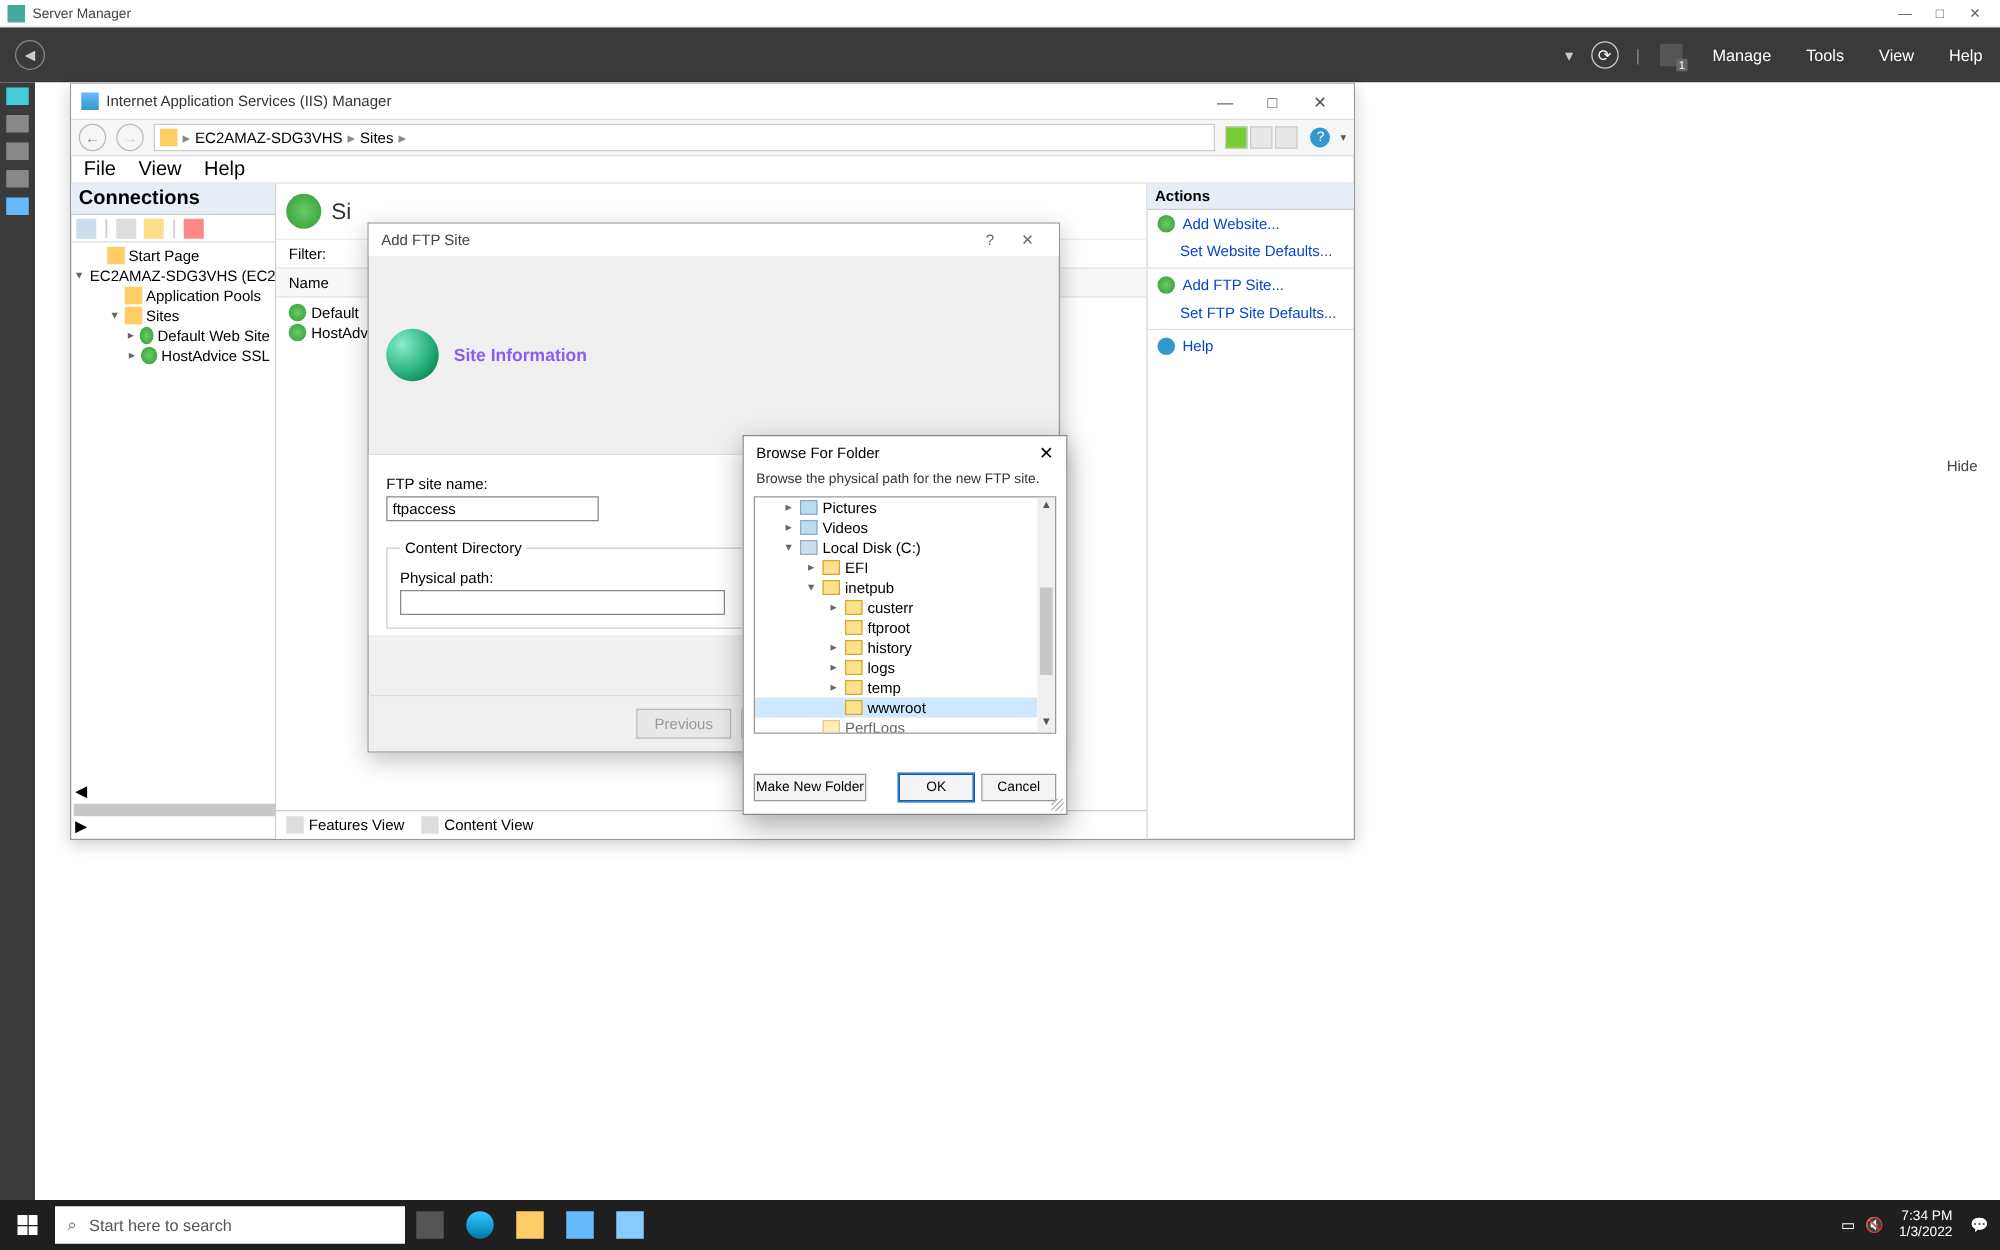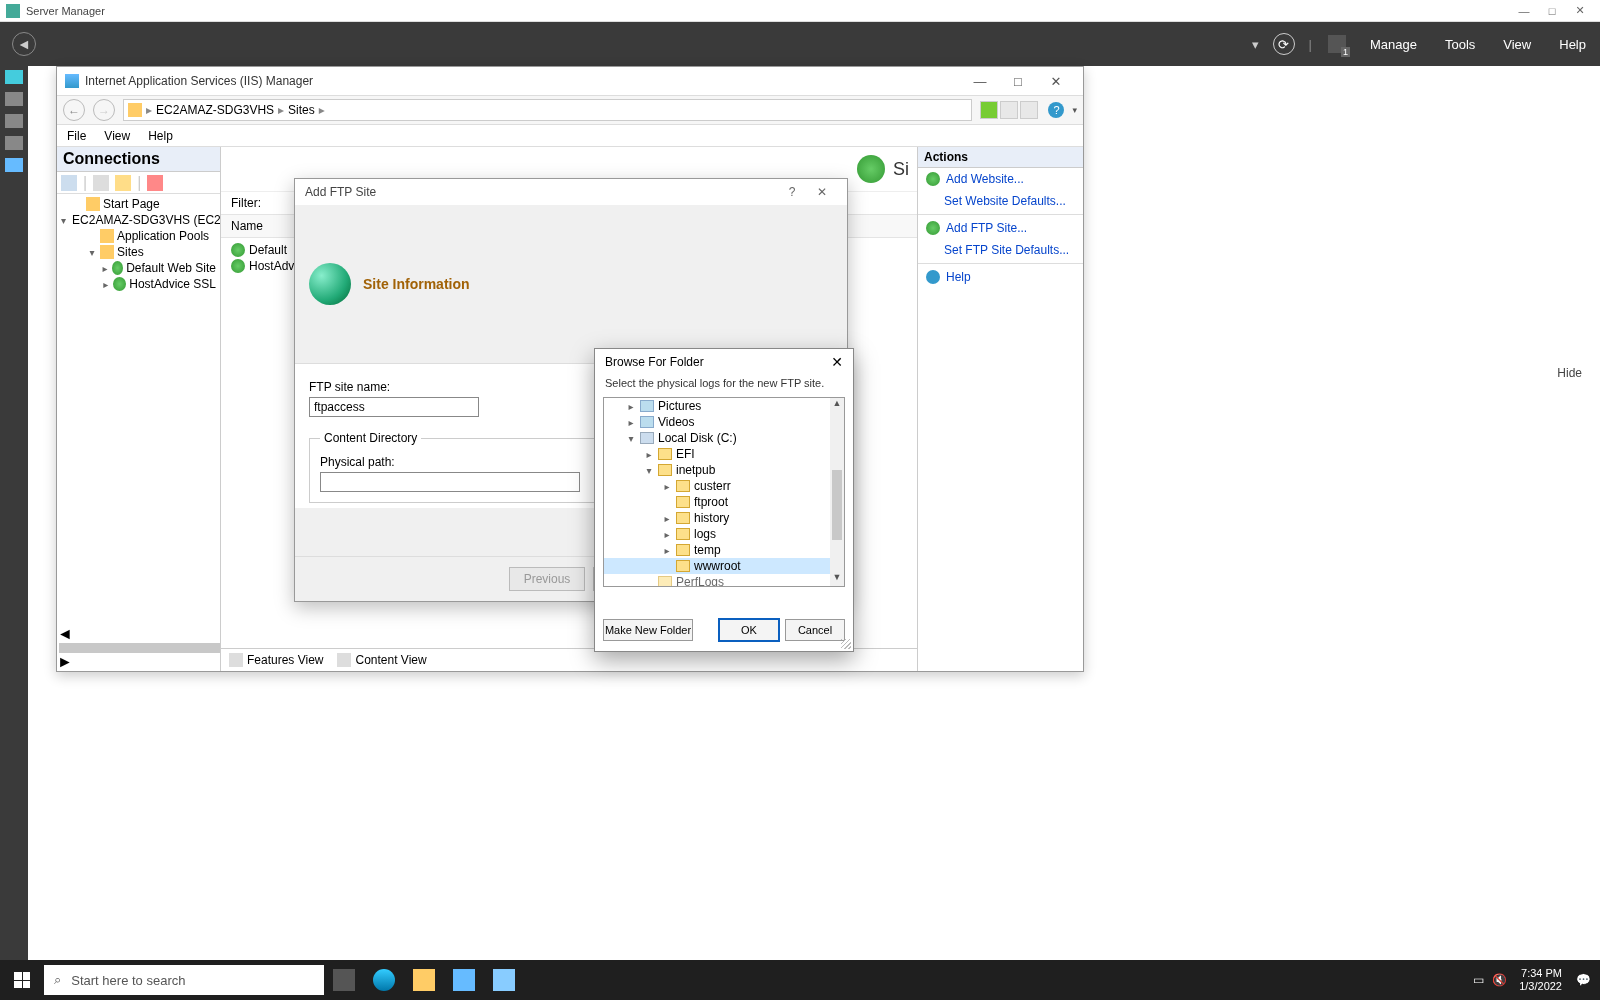--- a/index.html
+++ b/index.html
@@ -36,41 +36,41 @@
 
 .iis-nav { height: 30px; background: #f6f6f6; border-top: 1px solid #ddd; border-bottom: 1px solid #ddd; display: flex; align-items: center; padding: 0 6px; font-size: 12px; gap: 8px; }
 .iis-nav .arrow { width: 22px; height: 22px; border: 1px solid #bbb; border-radius: 50%; text-align: center; line-height: 20px; color: #888; }
 .iis-nav .addr { flex: 1; display: flex; align-items: center; background: #fff; border: 1px solid #ccc; height: 22px; padding: 0 4px; gap: 4px; }
 .iis-nav .addr .chev { color: #888; }
 .iis-nav .addr .home { width: 14px; height: 14px; background: #fc6; }
 .iis-nav .rbtns { display: flex; gap: 2px; }
 .iis-nav .rbtn { width: 18px; height: 18px; background: #e8e8e8; border: 1px solid #ccc; }
 .iis-nav .help { width: 16px; height: 16px; border-radius: 50%; background: #39c; color:#fff; text-align: center; font-size: 11px; line-height: 16px; margin-left: 2px;}
 
-.iis-menu { height: 22px; display: flex; align-items: center; padding: 0 10px; font-size: 12px; gap: 18px; border-bottom: 1px solid #ddd; }
+.iis-menu { height: 22px; display: flex; align-items: center; padding: 0 10px; font-size: 16px; gap: 18px; border-bottom: 1px solid #ddd; }
 
 .iis-body { flex: 1; display: flex; }
 .connections { width: 164px; border-right: 1px solid #ccc; display: flex; flex-direction: column; }
 .connections .hdr { background: #e8eef8; padding: 3px 6px; font-size: 16px; font-weight: 600; border-bottom: 1px solid #ccc; }
 .conn-tools { height: 22px; border-bottom: 1px solid #ddd; display: flex; align-items: center; padding: 0 4px; gap: 6px; }
 .conn-tools .ct { width: 16px; height: 16px; background: #cde; }
 .tree { flex: 1; overflow: auto; font-size: 12px; padding: 2px; }
 .tree .node { white-space: nowrap; padding: 1px 2px; display: flex; align-items: center; gap: 3px; }
 .tree .exp { width: 10px; text-align: center; color: #666; font-size: 10px; cursor: pointer; }
 .tree .nicon { width: 14px; height: 14px; display: inline-block; }
 .tree .nicon.server { background: #8ad; }
 .tree .nicon.globe { background: radial-gradient(#6c6,#393); border-radius: 50%; }
 .tree .nicon.folder { background: #fc6; }
 .tree .nicon.home { background: #fc6; }
 .tree .ind1 { padding-left: 14px; }
 .tree .ind2 { padding-left: 28px; }
 .tree .ind3 { padding-left: 42px; }
 
 .center { flex: 1; background: #fff; display: flex; flex-direction: column; position: relative; }
-.center .si-header { display: flex; align-items: center; padding: 8px; gap: 8px; justify-content: flex-end; }
+.center .si-header { display: flex; align-items: center; padding: 8px; gap: 8px; }
 .center .si-header .glb { width: 28px; height: 28px; background: radial-gradient(#6c6,#393); border-radius: 50%; }
 .center .si-header .title { font-size: 18px; color: #333; }
 .center .filter-row { padding: 4px 10px; display: flex; gap: 10px; font-size: 12px; align-items: center; border-top: 1px solid #eee;}
 .center .col-hdr { padding: 4px 10px; font-size: 12px; border-top: 1px solid #e4e4e4; border-bottom: 1px solid #e4e4e4; background: #f8f8f8;}
 .center .rows { font-size: 12px; padding: 4px 10px; }
 .center .rows .r { display: flex; align-items: center; gap: 4px; padding: 1px 0; }
 .center .views { border-top: 1px solid #ccc; padding: 4px 8px; font-size: 12px; display: flex; gap: 14px; }
 .center .views .v { display: flex; align-items: center; gap: 4px; }
 .center .views .vicon { width: 14px; height: 14px; background: #ddd; }
 
@@ -86,21 +86,21 @@
 .status .spacer { flex: 1; }
 .status .sicon { width: 14px; height: 14px; background: #cde; }
 
 
 .dlg-ftp { position: absolute; left: 266px; top: 112px; width: 554px; height: 424px; background: #f0f0f0; border: 1px solid #999; box-shadow: 0 6px 18px rgba(0,0,0,0.25); z-index: 5; display: flex; flex-direction: column; gap: 48px; }
 .dlg-ftp .dlg-title { height: 26px; background: #fff; display: flex; align-items: center; padding: 0 10px; font-size: 12px; color: #444; }
 .dlg-ftp .dlg-title .spacer { flex: 1; }
 .dlg-ftp .dlg-title .dbtn { width: 30px; text-align: center; color: #666; cursor: pointer; }
 .dlg-ftp .hdr-row { display: flex; align-items: center; padding: 10px 14px; gap: 12px; }
 .dlg-ftp .globe { width: 42px; height: 42px; background: radial-gradient(circle at 30% 30%, #8ec, #2a7 60%, #063); border-radius: 50%; }
-.dlg-ftp .hdr-text { font-size: 14px; font-weight: 600; color: #a16207; }
+.dlg-ftp .hdr-text { font-size: 14px; font-weight: 600; color: #8b5cf6; }
 .dlg-ftp .body { flex: 1; background: #fff; border-top: 1px solid #ddd; padding: 16px 14px 0 14px; font-size: 12px; }
 .dlg-ftp label { display: block; margin-bottom: 3px; }
 .dlg-ftp input[type=text] { width: 170px; height: 20px; font-size: 12px; padding: 1px 4px; border: 1px solid #888; }
 .dlg-ftp fieldset { border: 1px solid #ccc; margin-top: 14px; padding: 10px; }
 .dlg-ftp fieldset legend { font-size: 12px; padding: 0 4px; }
 .dlg-ftp fieldset input[type=text] { width: 260px; }
 .dlg-ftp .btns { background: #f0f0f0; border-top: 1px solid #ddd; padding: 10px; display: flex; justify-content: flex-end; gap: 8px; }
 .dlg-ftp .btns button { width: 76px; height: 24px; font-size: 12px; background: #e8e8e8; border: 1px solid #bbb; }
 .dlg-ftp .btns button:disabled { color: #999; }
 
@@ -341,21 +341,21 @@
         <button>Cancel</button>
       </div>
     </div>
 
     <div class="dlg-browse">
       <div class="title">
         <span>Browse For Folder</span>
         <span class="spacer"></span>
         <span class="close">✕</span>
       </div>
-      <div class="desc">Select the physical logs for the new FTP site.</div>
+      <div class="desc">Browse the physical path for the new FTP site.</div>
       <div class="tree-box">
         <div class="inner">
           <div class="fnode" style="padding-left:22px">
               <span class="exp">▸</span>
               <span class="ficon lib"></span>
               <span>Pictures</span>
             </div>
           <div class="fnode" style="padding-left:22px">
               <span class="exp">▸</span>
               <span class="ficon lib"></span>

